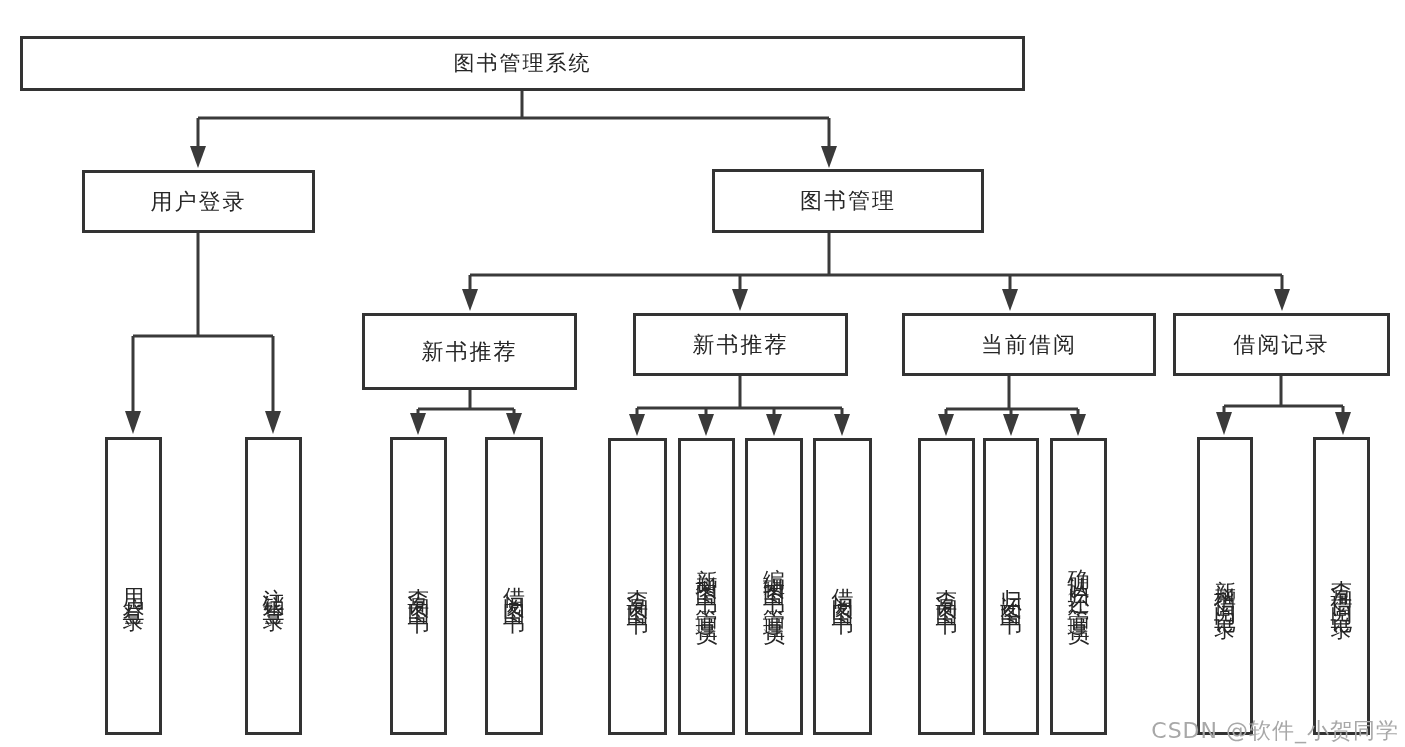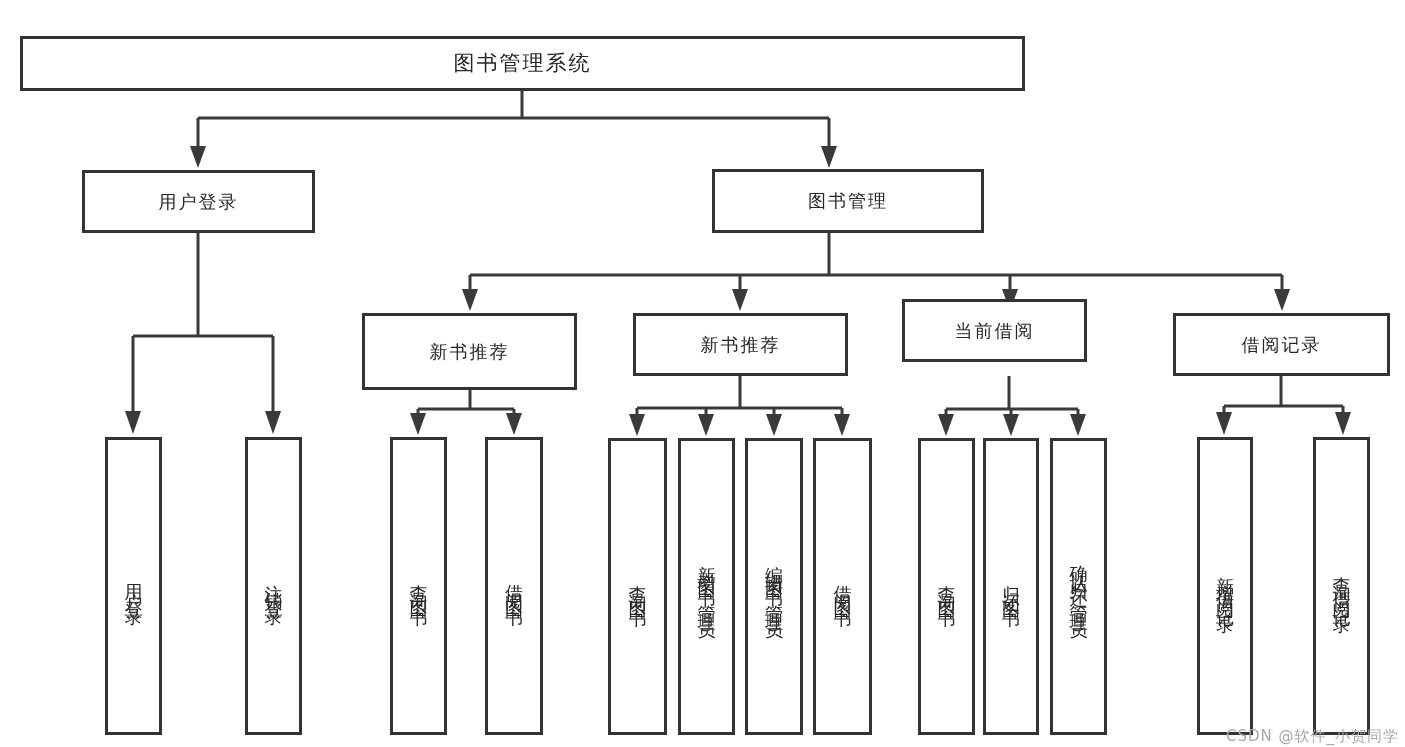--- a/index.html
+++ b/index.html
@@ -22,37 +22,37 @@
     position:absolute;
     box-sizing:border-box;
     border:3px solid var(--border);
     background:#fff;
     display:flex;
     align-items:center;
     justify-content:center;
   }
   .node .label{
     color:var(--text);
-    font-size:18px;
+    font-size:22px;
     letter-spacing:2px;
     white-space:nowrap;
     line-height:1;
   }
   .node.root-box .label{font-size:21px;letter-spacing:2px;}
   .node.v .label{
     writing-mode:vertical-rl;
     text-orientation:mixed;
     letter-spacing:8px;
     white-space:normal;
   }
   .watermark{
     position:absolute;
     right:6px;
     bottom:1px;
-    font-size:15px;
+    font-size:22px;
     color:var(--watermark);
     letter-spacing:1px;
     white-space:nowrap;
   }
 </style>
 </head>
 <body>
 
 <div class="canvas">
 
@@ -113,21 +113,21 @@
   <div class="node" style="left:712px;top:169px;width:272px;height:64px;">
     <span class="label">图书管理</span>
   </div>
 
   <div class="node" style="left:362px;top:313px;width:215px;height:77px;">
     <span class="label">新书推荐</span>
   </div>
   <div class="node" style="left:633px;top:313px;width:215px;height:63px;">
     <span class="label">新书推荐</span>
   </div>
-  <div class="node" style="left:902px;top:299px;width:185px;height:63px;">
+  <div class="node" style="left:902px;top:313px;width:254px;height:63px;">
     <span class="label">当前借阅</span>
   </div>
   <div class="node" style="left:1173px;top:313px;width:217px;height:63px;">
     <span class="label">借阅记录</span>
   </div>
 
   <div class="node v" style="left:105px;top:437px;width:57px;height:298px;">
     <span class="label">用户登录</span>
   </div>
   <div class="node v" style="left:245px;top:437px;width:57px;height:298px;">

